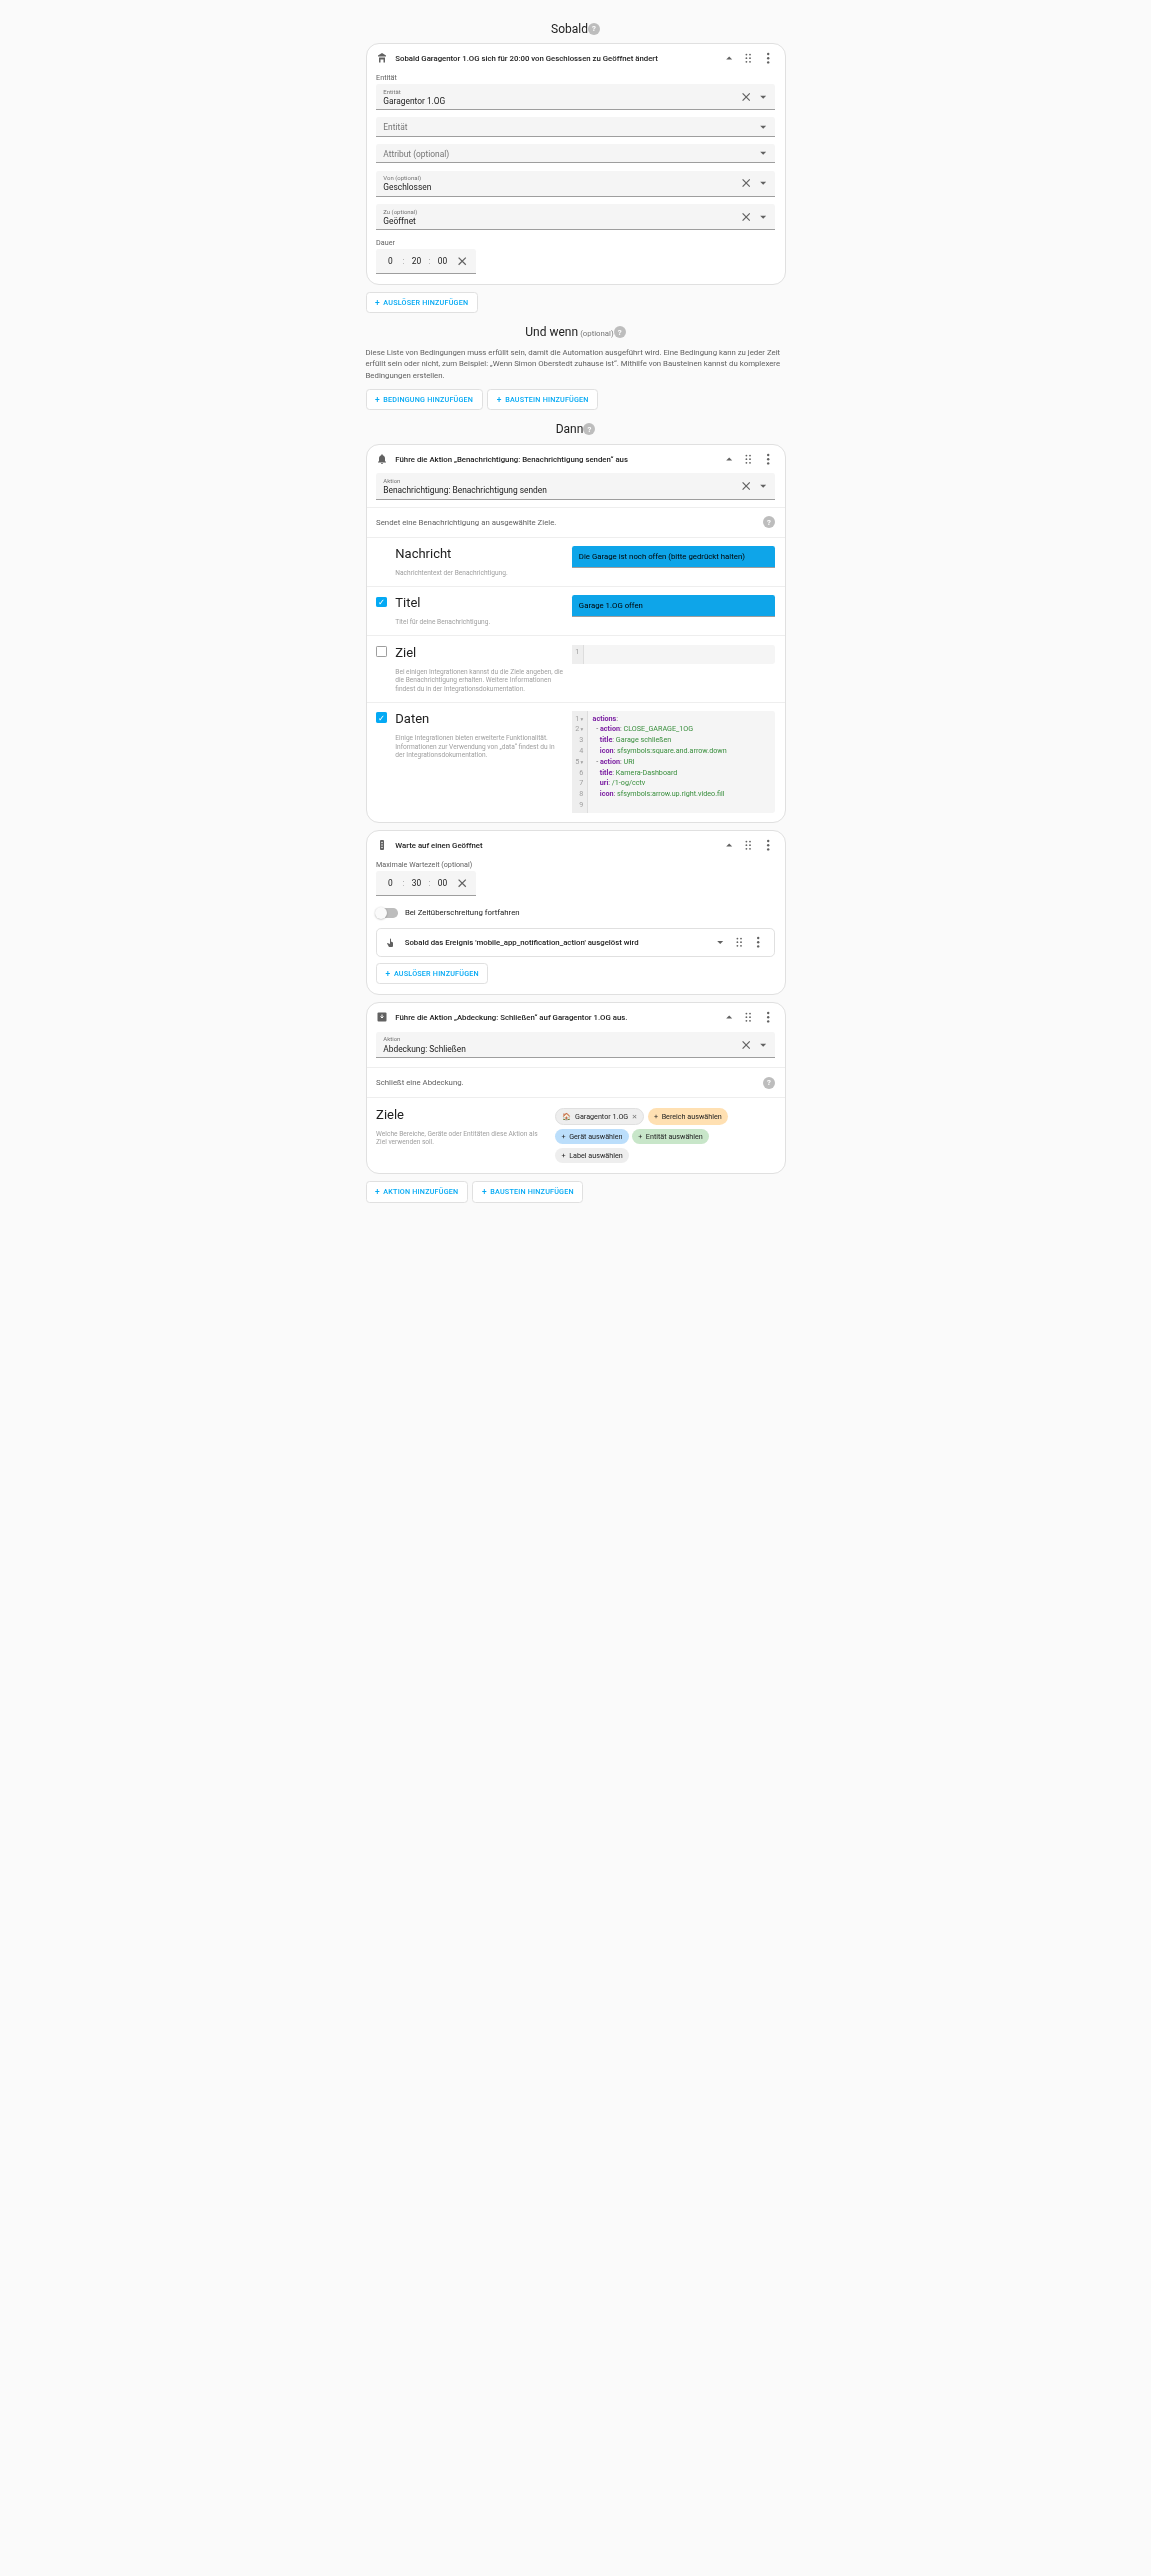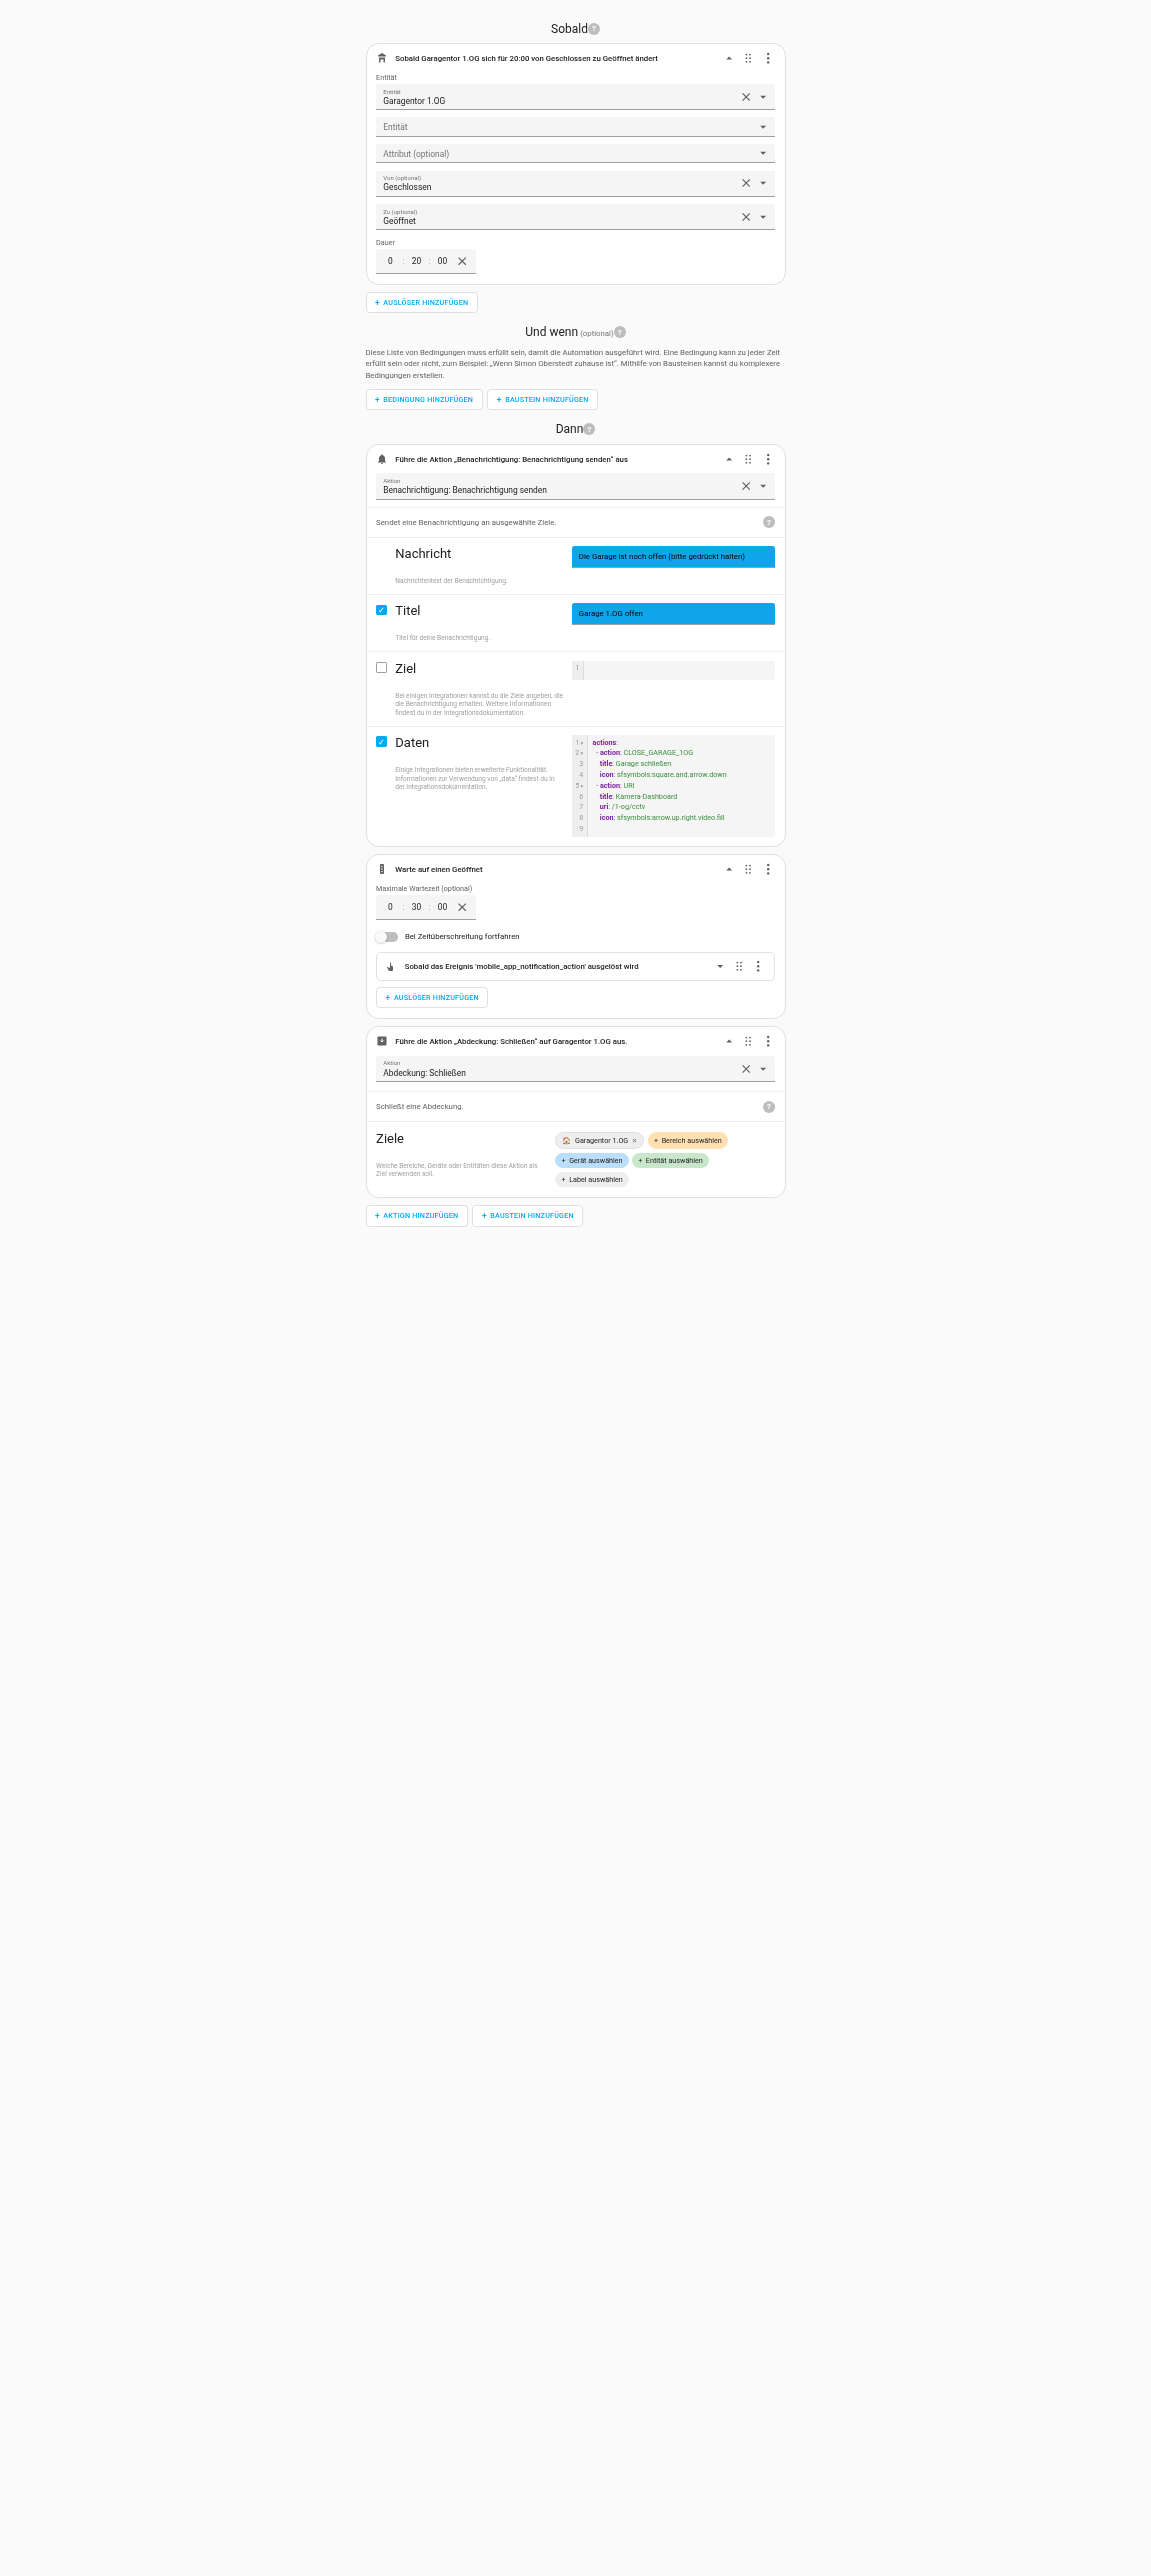--- a/index.html
+++ b/index.html
@@ -37,21 +37,21 @@
 
 .btn-row { display: flex; gap: 4.8px; margin-top: 4.8px; }
 .btn { border: 0.6px solid #e0e0e0; background: #fff; border-radius: 3.6px; padding: 4.8px 8.4px; font-size: 7.2px; font-weight: 500; color: #03a9f4; cursor: pointer; display: inline-flex; align-items: center; gap: 3.6px; letter-spacing: 0.2px; }
 .btn .plus { font-size: 8.4px; }
 
 .option-row { display: flex; align-items: flex-start; padding: 8.4px 9.6px; gap: 8.4px; border-top: 0.6px solid #eee; }
 .checkbox { width: 10.8px; height: 10.8px; border: 1.2px solid #9e9e9e; border-radius: 1.2px; flex-shrink: 0; margin-top: 1.2px; cursor: pointer; display: inline-flex; align-items: center; justify-content: center; }
 .checkbox.checked { background: #03a9f4; border-color: #03a9f4; color: #fff; font-size: 8.4px; }
 .option-label-area { flex: 0 0 168px; }
 .option-label { font-size: 13px; color: #212121; }
-.option-desc { font-size: 6.6px; color: #9e9e9e; margin-top: 16px; line-height: 1.3; }
+.option-desc { font-size: 6.6px; color: #9e9e9e; margin-top: 8px; line-height: 1.3; }
 .option-input { flex: 1; }
 .text-input { width: 100%; background: #0ea5e9; border: none; border-bottom: 0.6px solid #9e9e9e; padding: 6px 7.2px; font-size: 7.8px; border-radius: 2.4px 2.4px 0 0; }
 
 .code-block { background: #f5f5f5; border-radius: 2.4px; font-family: 'Courier New', monospace; font-size: 7.2px; display: flex; }
 .gutter { background: #eeeeee; padding: 2.4px 3.6px; text-align: right; color: #9e9e9e; border-right: 0.6px solid #ddd; }
 .gutter .ln { line-height: 1.5; }
 .gutter .fold { font-size: 5.4px; margin-left: 1.2px; }
 .code-content { padding: 2.4px 4.8px; line-height: 1.5; }
 .code-content .key { color: #7b1fa2; font-weight: bold; }
 .code-content .str { color: #388e3c; }

